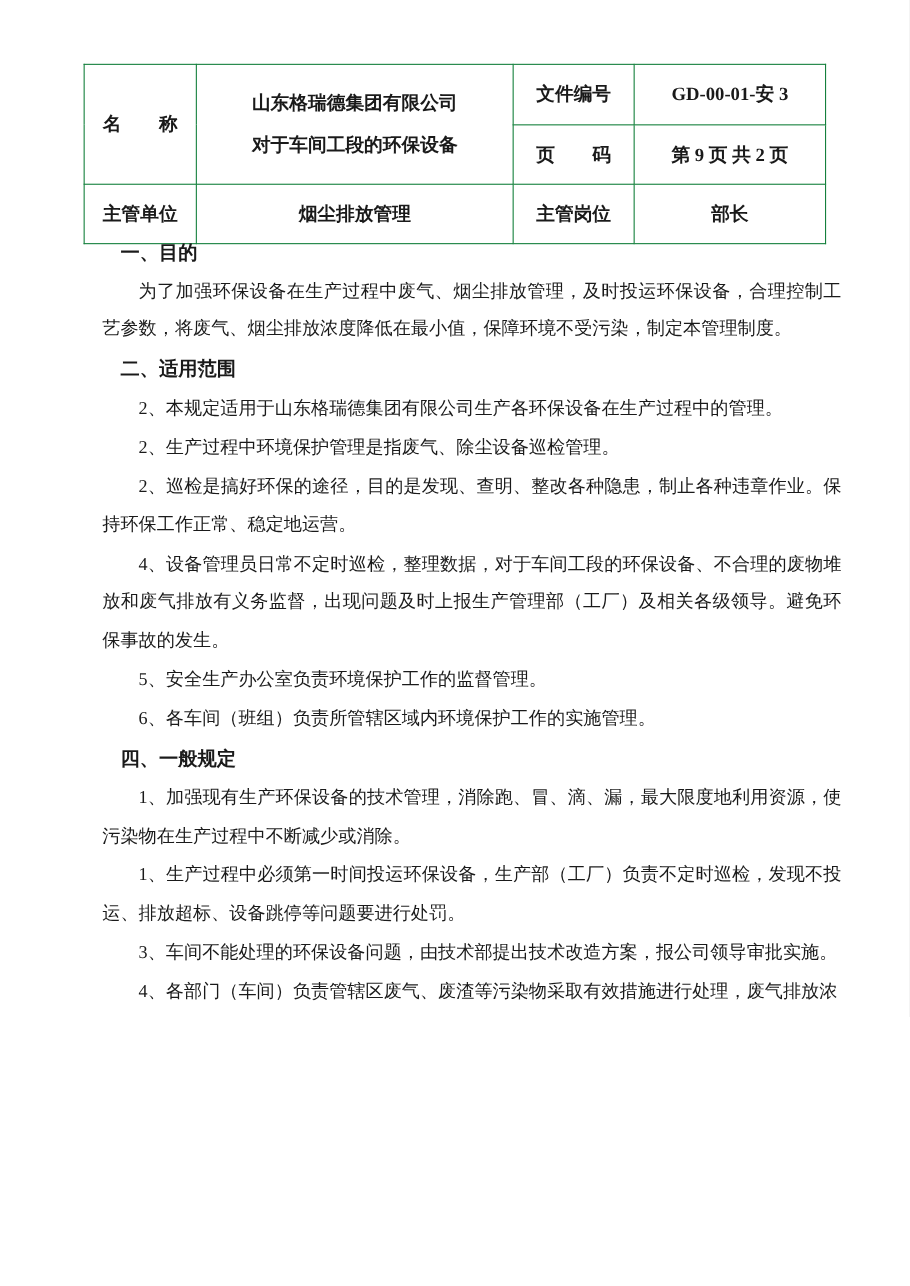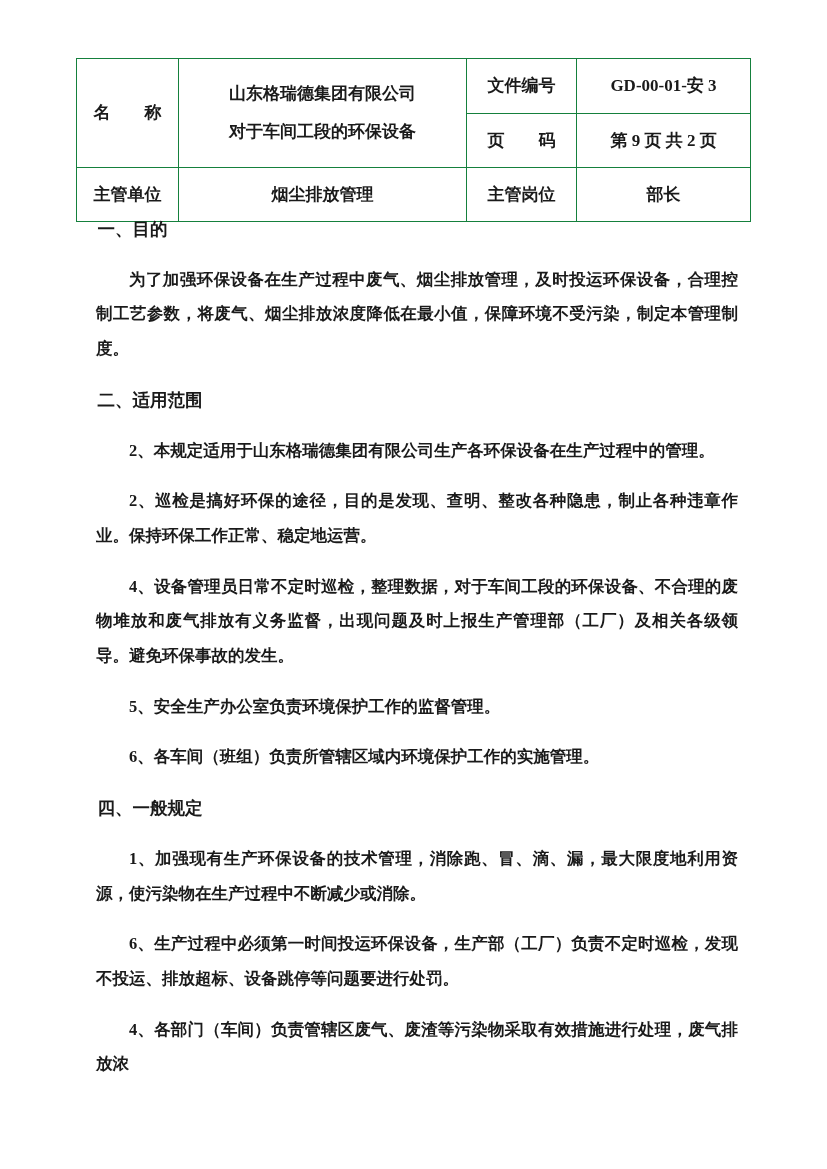--- a/index.html
+++ b/index.html
@@ -37,41 +37,40 @@
     display: inline-block;
     width: 68px;
     text-align: justify;
     text-align-last: justify;
   }
   .title-cell div { line-height: 38px; }
 
   
   .body-text {
     position: absolute;
-    left: 80px;
+    left: 92px;
     top: 212px;
     width: 674px;
     font-family: "Liberation Serif", serif;
     font-size: 16.5px;
     line-height: 34.7px;
     text-align: justify;
   }
   .section-heading {
     margin: 0;
     font-family: "Liberation Sans", sans-serif;
     font-weight: bold;
     font-size: 17.5px;
     line-height: 34.7px;
     text-indent: 1em;
     text-align: left;
   }
   .para {
-    margin: 16px;
+    margin: 1px;
     text-indent: 2em;
-    font-weight: bold;
   }
 </style>
 </head>
 <body>
 
 <div class="page">
 
   <table class="header-table">
     <colgroup>
       <col style="width:102px">
@@ -120,26 +119,28 @@
   </tbody>
     </table>
 
   <div class="body-text">
 
     <h2 class="section-heading">一、目的</h2>
     <p class="para">为了加强环保设备在生产过程中废气、烟尘排放管理，及时投运环保设备，合理控制工艺参数，将废气、烟尘排放浓度降低在最小值，保障环境不受污染，制定本管理制度。</p>
 
     <h2 class="section-heading">二、适用范围</h2>
     <p class="para">2、本规定适用于山东格瑞德集团有限公司生产各环保设备在生产过程中的管理。</p>
+    <p class="para">2、生产过程中环境保护管理是指废气、除尘设备巡检管理。</p>
 
     <p class="para">2、巡检是搞好环保的途径，目的是发现、查明、整改各种隐患，制止各种违章作业。保持环保工作正常、稳定地运营。</p>
     <p class="para">4、设备管理员日常不定时巡检，整理数据，对于车间工段的环保设备、不合理的废物堆放和废气排放有义务监督，出现问题及时上报生产管理部（工厂）及相关各级领导。避免环保事故的发生。</p>
     <p class="para">5、安全生产办公室负责环境保护工作的监督管理。</p>
     <p class="para">6、各车间（班组）负责所管辖区域内环境保护工作的实施管理。</p>
 
     <h2 class="section-heading">四、一般规定</h2>
     <p class="para">1、加强现有生产环保设备的技术管理，消除跑、冒、滴、漏，最大限度地利用资源，使污染物在生产过程中不断减少或消除。</p>
-    <p class="para">6、生产过程中必须第一时间投运环保设备，生产部（工厂）负责不定时巡检，发现不投运、排放超标、设备跳停等问题要进行处罚。</p>
+    <p class="para">1、生产过程中必须第一时间投运环保设备，生产部（工厂）负责不定时巡检，发现不投运、排放超标、设备跳停等问题要进行处罚。</p>
+    <p class="para">3、车间不能处理的环保设备问题，由技术部提出技术改造方案，报公司领导审批实施。</p>
     <p class="para">4、各部门（车间）负责管辖区废气、废渣等污染物采取有效措施进行处理，废气排放浓</p>
 
   </div>
 
 </div>
 
 </body></html>

